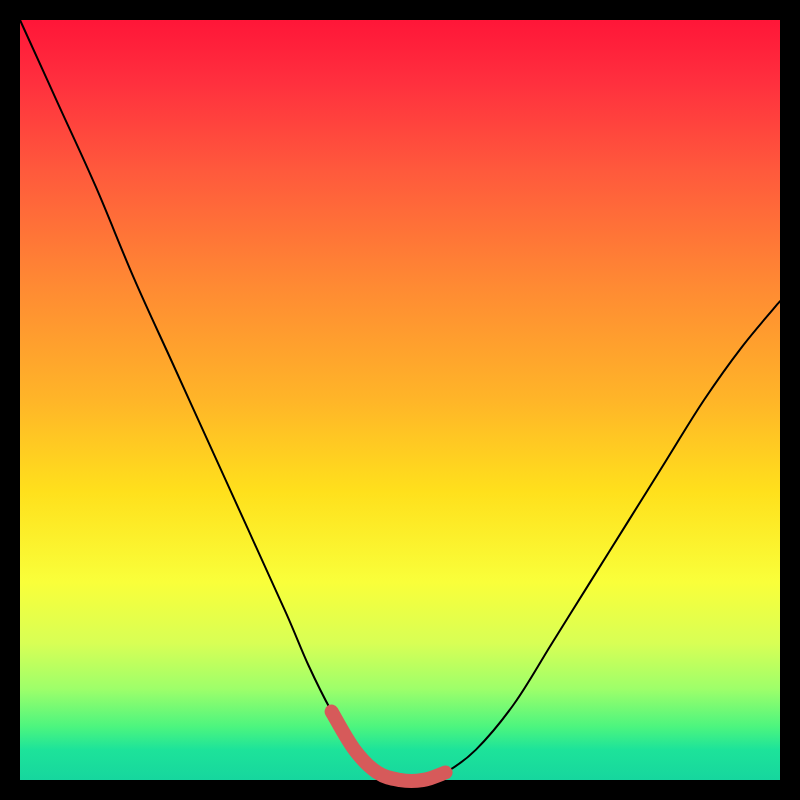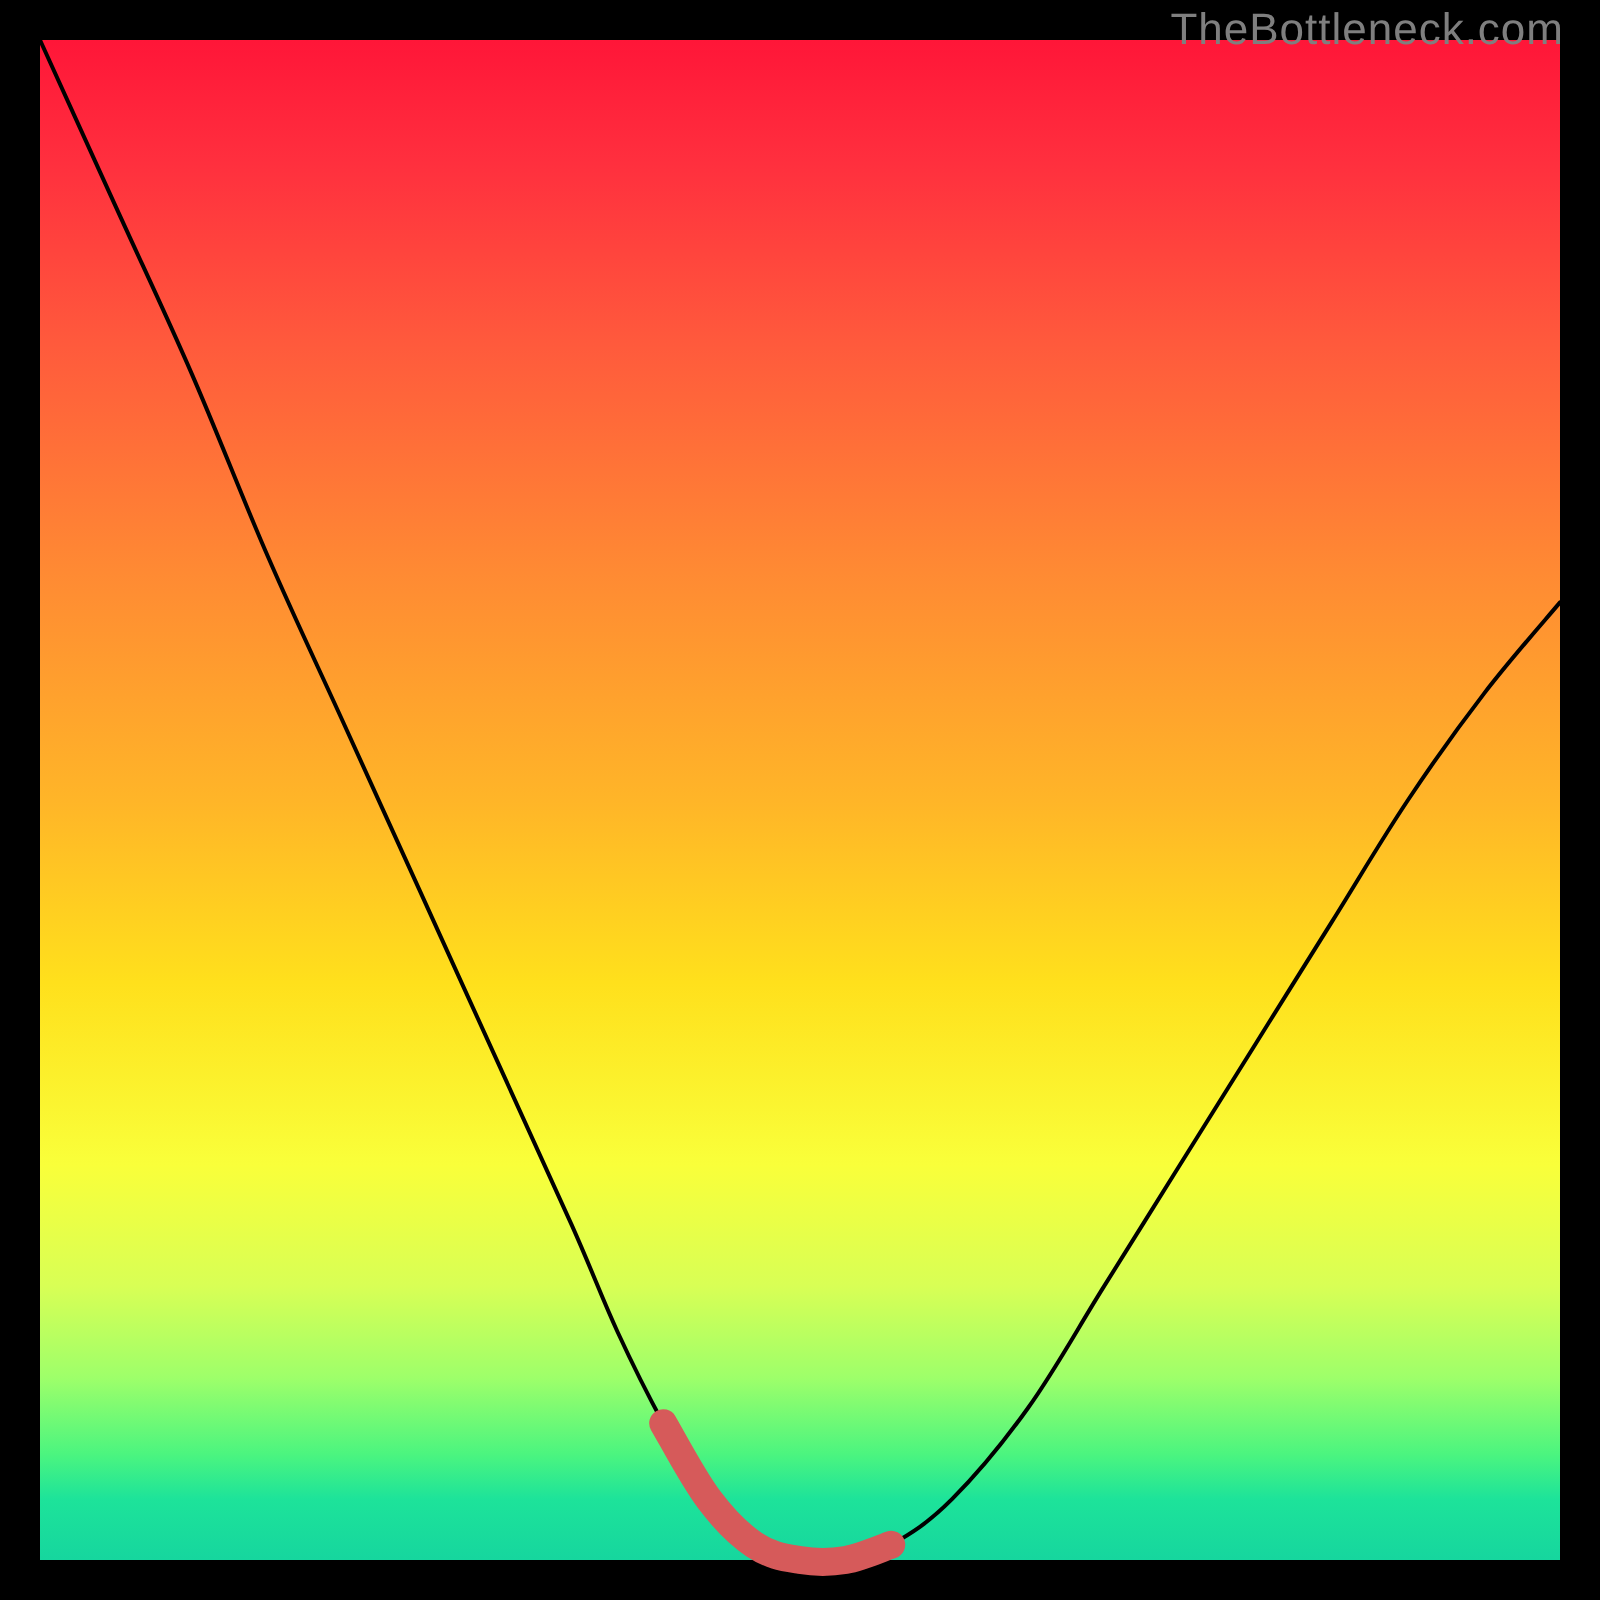--- a/index.html
+++ b/index.html
@@ -78,15 +78,14 @@
 
   <div class="plot-area">
     <svg class="curve" viewBox="0 0 760 760">
 
       <path id="main-curve" class="curve-black" d="M 0 0 C 6.84 15.048000000000004, 24.32 53.50400000000003, 38 83.60000000000002 C 51.68 113.69600000000001, 62.32 135.73599999999993, 76 167.19999999999993 C 89.68 198.66399999999993, 100.32 226.93599999999998, 114 258.4 C 127.68 289.864, 138.32 311.90399999999994, 152 341.99999999999994 C 165.68 372.09599999999995, 176.32 395.504, 190 425.6 C 203.68 455.696, 214.32 479.104, 228 509.2 C 241.68 539.2959999999999, 255.056 568.1759999999999, 266 592.8 C 276.944 617.424, 280.59200000000004 628.216, 288.8 646 C 297.008 663.784, 303.392 676.552, 311.59999999999997 691.6 C 319.80799999999994 706.648, 326.19199999999995 718.6560000000001, 334.4 729.6 C 342.608 740.544, 348.99199999999996 746.928, 357.2 752.4 C 365.408 757.872, 371.792 758.632, 380 760 C 388.208 761.368, 394.592 761.368, 402.8 760 C 411.00800000000004 758.632, 416.024 757.872, 425.6 752.4 C 435.17600000000004 746.928, 443.688 741.912, 456 729.6 C 468.312 717.288, 480.32 703.152, 494 684 C 507.68 664.848, 518.32 645.0880000000001, 532 623.2 C 545.68 601.312, 556.32 584.288, 570 562.4 C 583.68 540.512, 594.32 523.4879999999999, 608 501.59999999999997 C 621.68 479.712, 632.32 462.688, 646 440.8 C 659.68 418.91200000000003, 670.32 400.52, 684 380 C 697.68 359.48, 708.32 344.584, 722 326.8 C 735.68 309.016, 753.16 289.408, 760 281.2"></path>
 
       <path id="highlight-curve" class="curve-highlight" d="M 311.59999999999997 691.6 C 315.70399999999995 698.44, 326.19199999999995 718.6560000000001, 334.4 729.6 C 342.608 740.544, 348.99199999999996 746.928, 357.2 752.4 C 365.408 757.872, 371.792 758.632, 380 760 C 388.208 761.368, 394.592 761.368, 402.8 760 C 411.00800000000004 758.632, 421.49600000000004 753.768, 425.6 752.4"></path>
     </svg>
   </div>
 
-  <div class="watermark">TheBottleneck.com</div>
 
 </div>
 
 </body></html>

